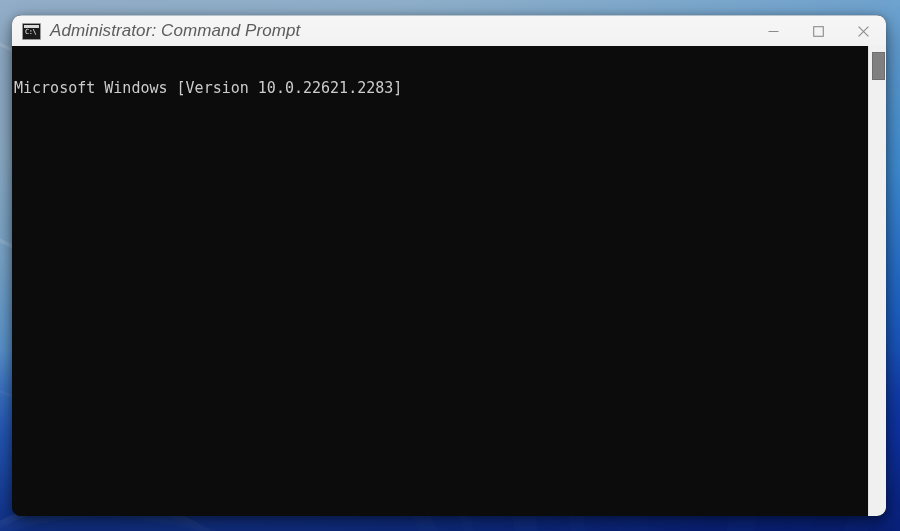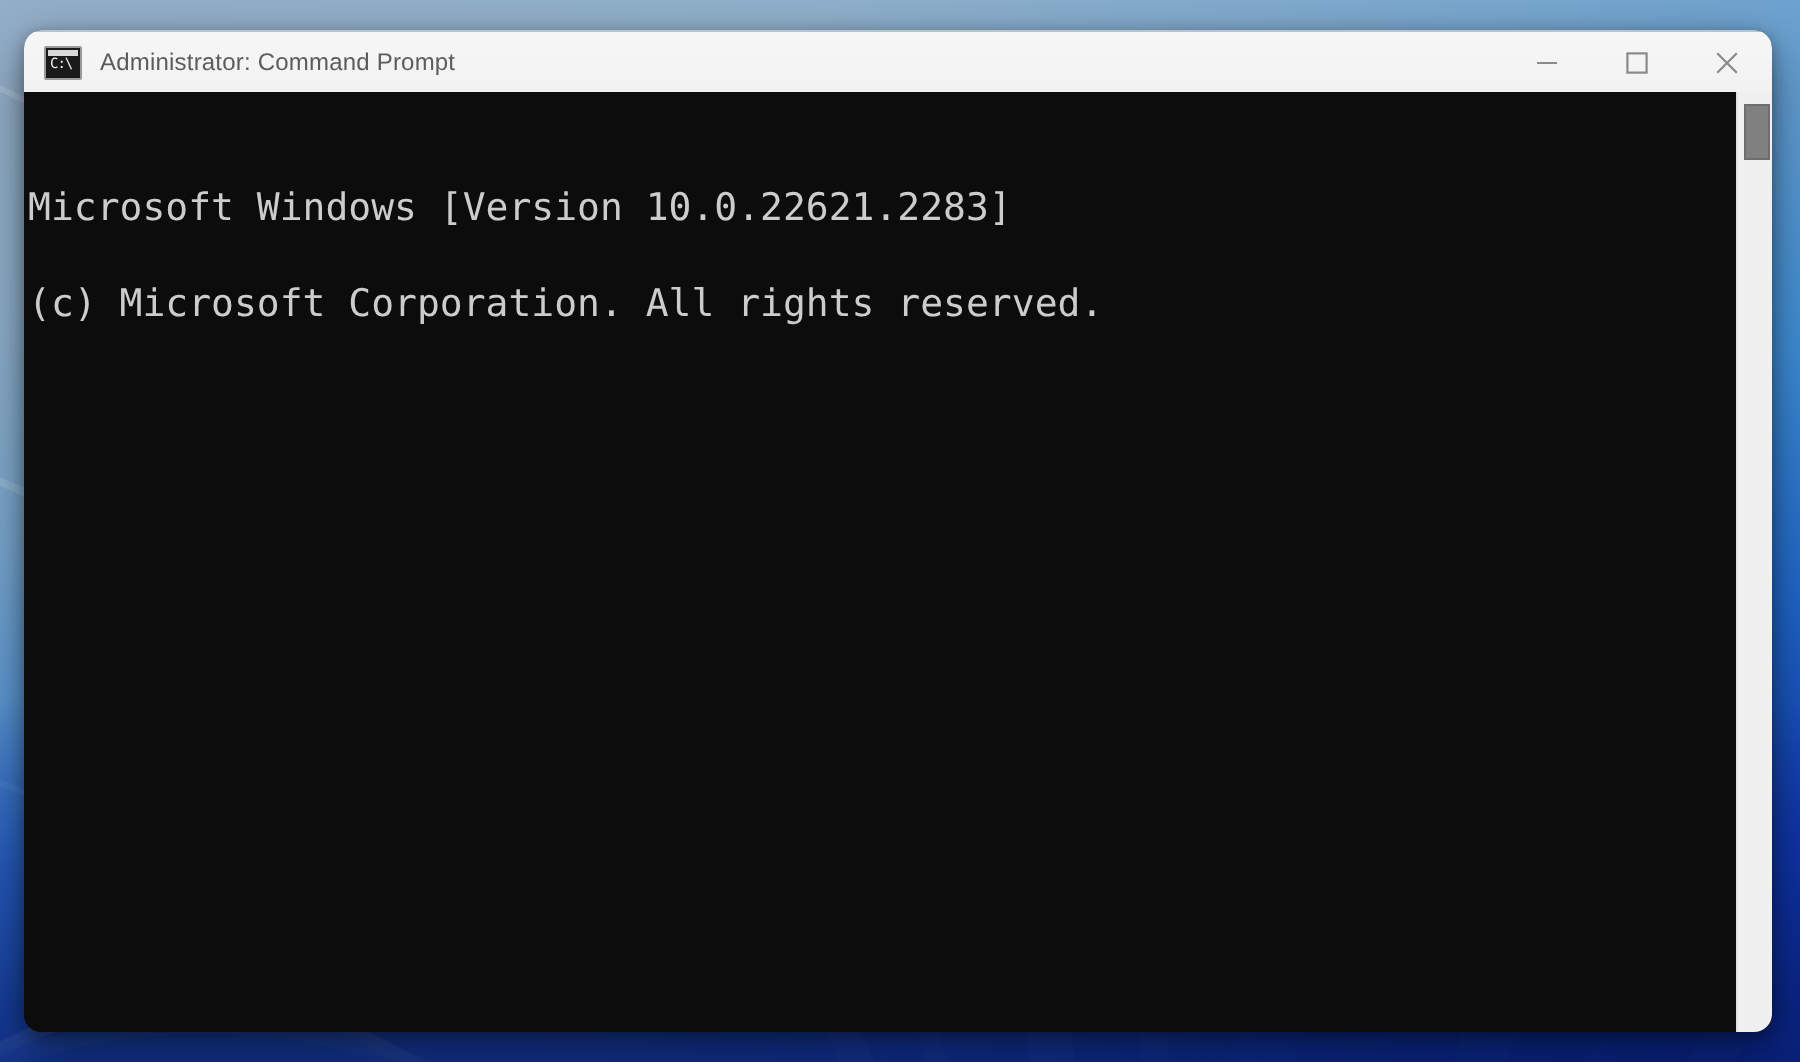--- a/index.html
+++ b/index.html
@@ -100,24 +100,25 @@
     left: 2px;
     top: 4px;
     font-family: "DejaVu Sans Mono", monospace;
     font-size: 7px;
     line-height: 8px;
     color: #f0f0f0;
     letter-spacing: -0.5px;
   }
 
   #title-text {
-    font-size: 12px;
+    font-size: 17px;
     color: #5c5c5c;
     white-space: nowrap;
     letter-spacing: 0.1px;
+    font-style: italic;
   }
 
   #win-controls {
     position: absolute;
     right: 0;
     top: 0;
     height: 31px;
     display: flex;
   }
   .win-btn {
@@ -138,23 +139,23 @@
   #console-area {
     position: relative;
     height: 470px;
     background: #0c0c0c;
   }
   #console-text {
     position: absolute;
     left: 2px;
     top: 0;
     right: 17px;
-    padding-top: 18px;
+    padding-top: 2px;
     font-family: "DejaVu Sans Mono", monospace;
-    font-size: 19px;
+    font-size: 15px;
     line-height: 16px;
     color: #cccccc;
     white-space: pre;
     letter-spacing: 0px;
   }
   .console-line { height: 16px; }
 
   #scrollbar {
     position: absolute;
     right: 0;
@@ -235,21 +236,20 @@
           </svg>
         </div>
 
       </div>
     </div>
 
     <div id="console-area">
 
       <div id="console-text">
         <div class="console-line">Microsoft Windows [Version 10.0.22621.2283]</div>
-        <div class="console-line">(c) Microsoft Corporation. All rights reserved.</div>
         <div class="console-line"></div>
       </div>
 
       <div id="scrollbar">
         <div id="scrollbar-thumb"></div>
       </div>
 
     </div>
 
   </div>

